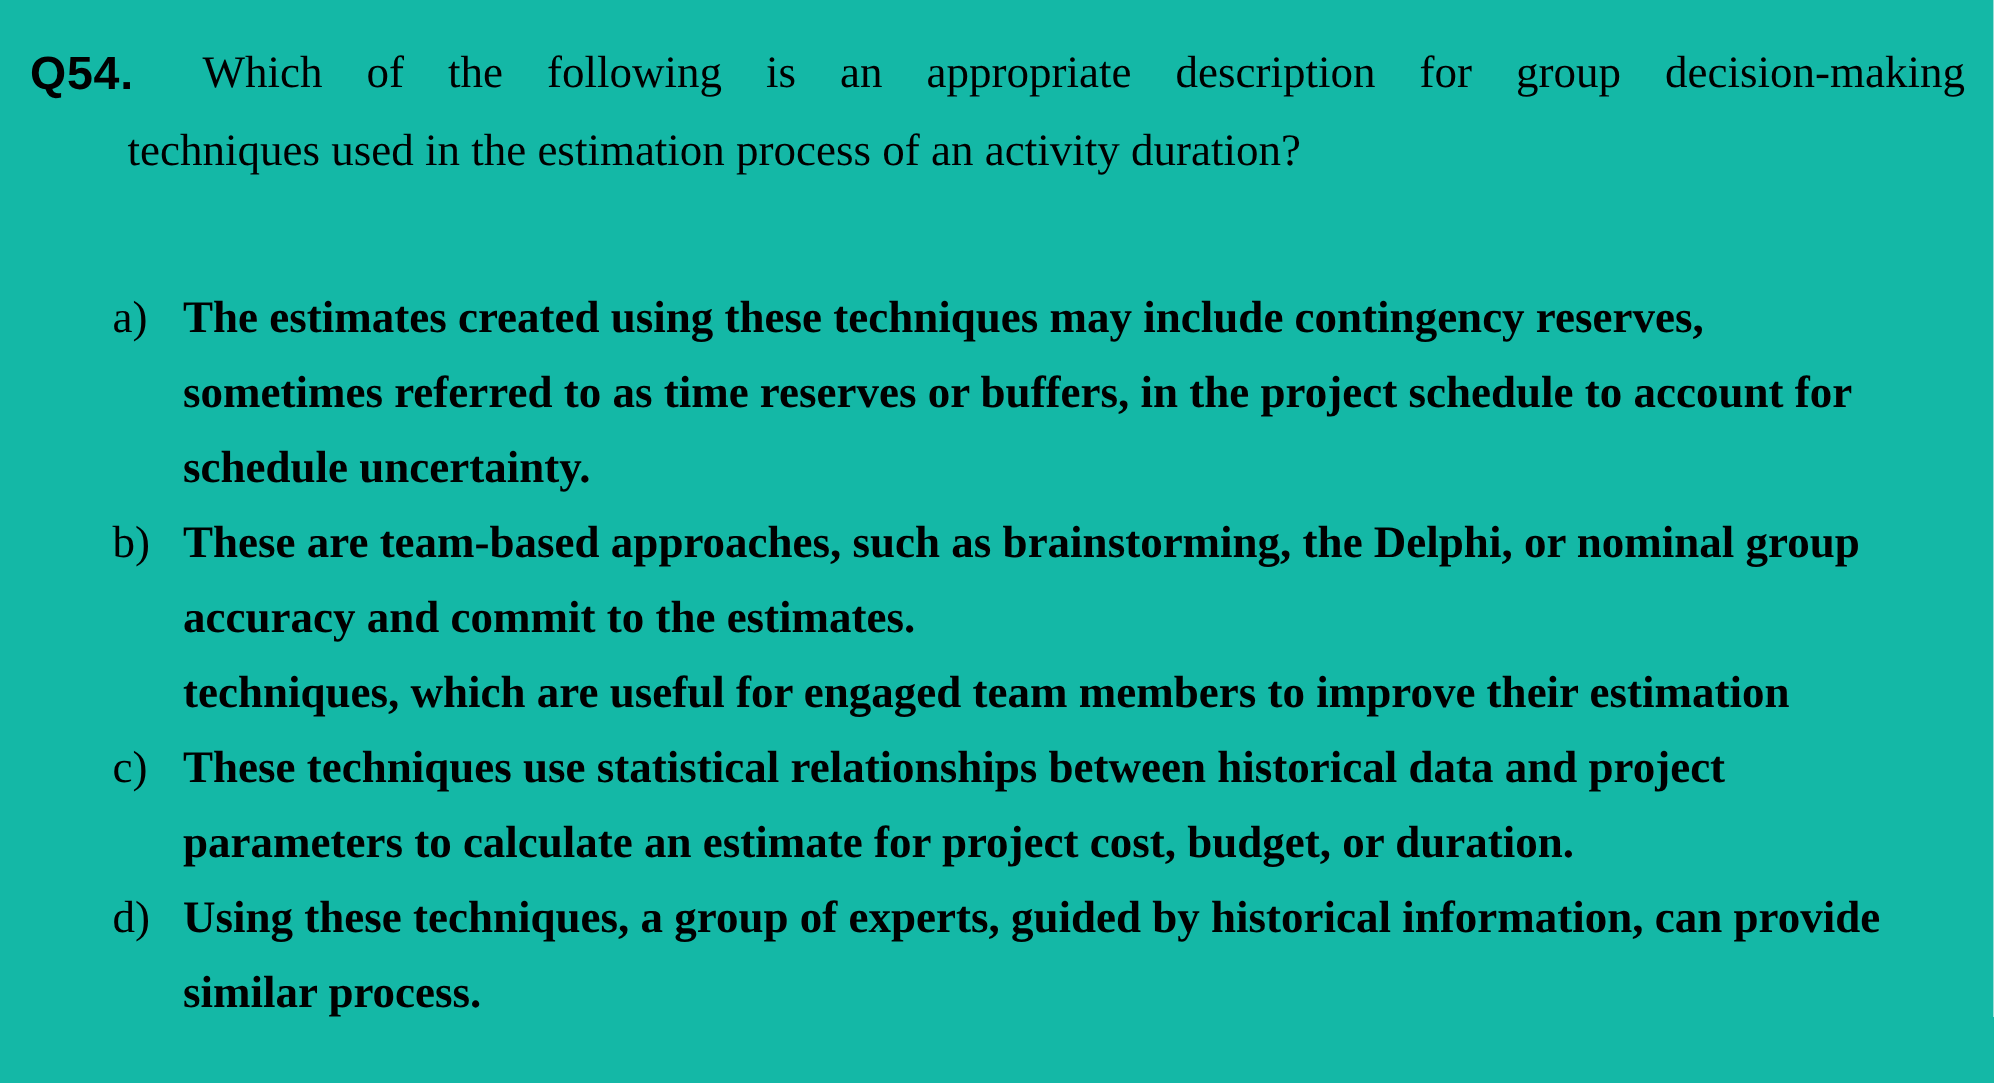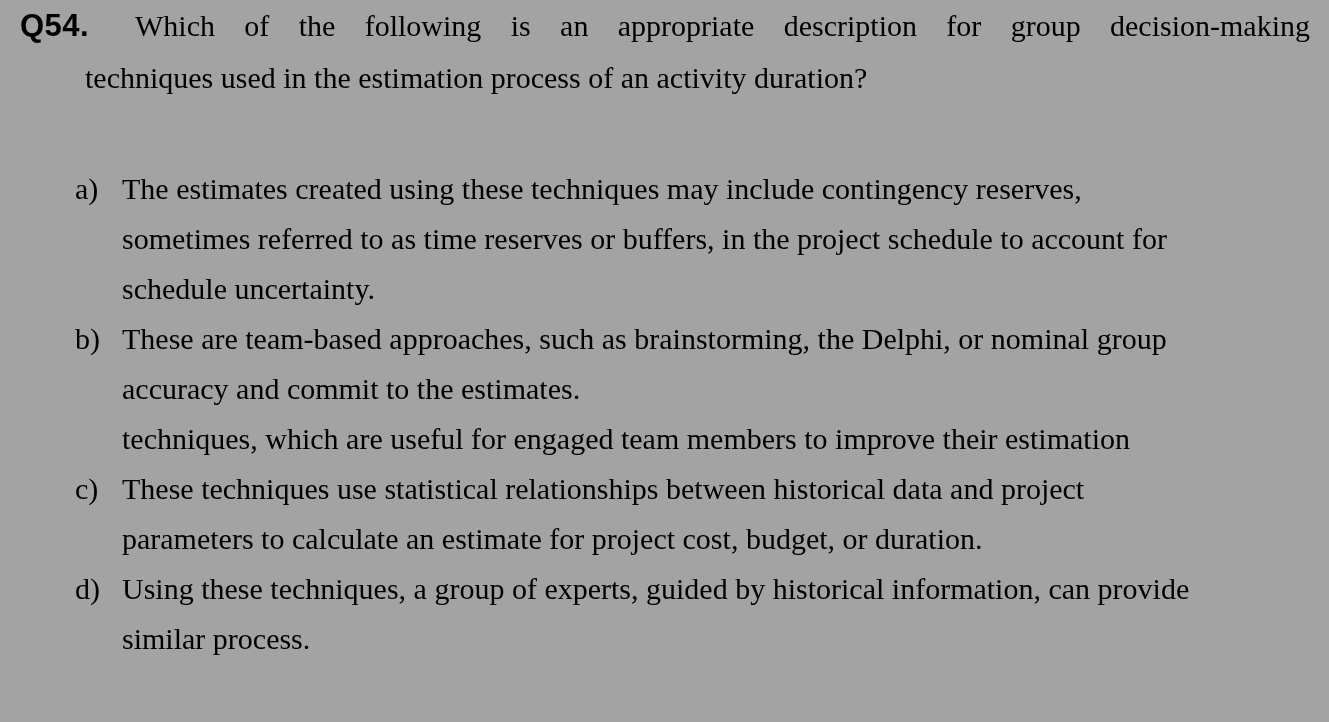--- a/index.html
+++ b/index.html
@@ -4,27 +4,27 @@
 <style>
   html, body {
     margin: 0;
     padding: 0;
     background: #ffffff;
   }
   .page {
     position: relative;
     width: 1329px;
     height: 722px;
-    background: #a3a3a3;
+    background: #14b8a6;
     color: #000000;
     font-family: "Liberation Serif", "DejaVu Serif", serif;
     font-size: 30px;
     overflow: hidden;
     box-sizing: border-box;
-    padding-top: 0;
+    padding-top: 23px;
   }
   
   .q-head {
     line-height: 52px;
   }
   .qline1 {
     display: flex;
     padding-left: 20px;
     padding-right: 19px;
   }
@@ -57,20 +57,21 @@
   }
   .opt-marker {
     flex: 0 0 47px;
   }
   .opt-lines {
     flex: 1 1 auto;
     min-width: 0;
   }
   .opt-line {
     white-space: nowrap;
+    font-weight: bold;
   }
 </style>
 </head>
 <body>
 
 <div class="page">
 
   <div class="q-head">
     <div class="qline1">
       <span class="qnum">Q54.</span>

